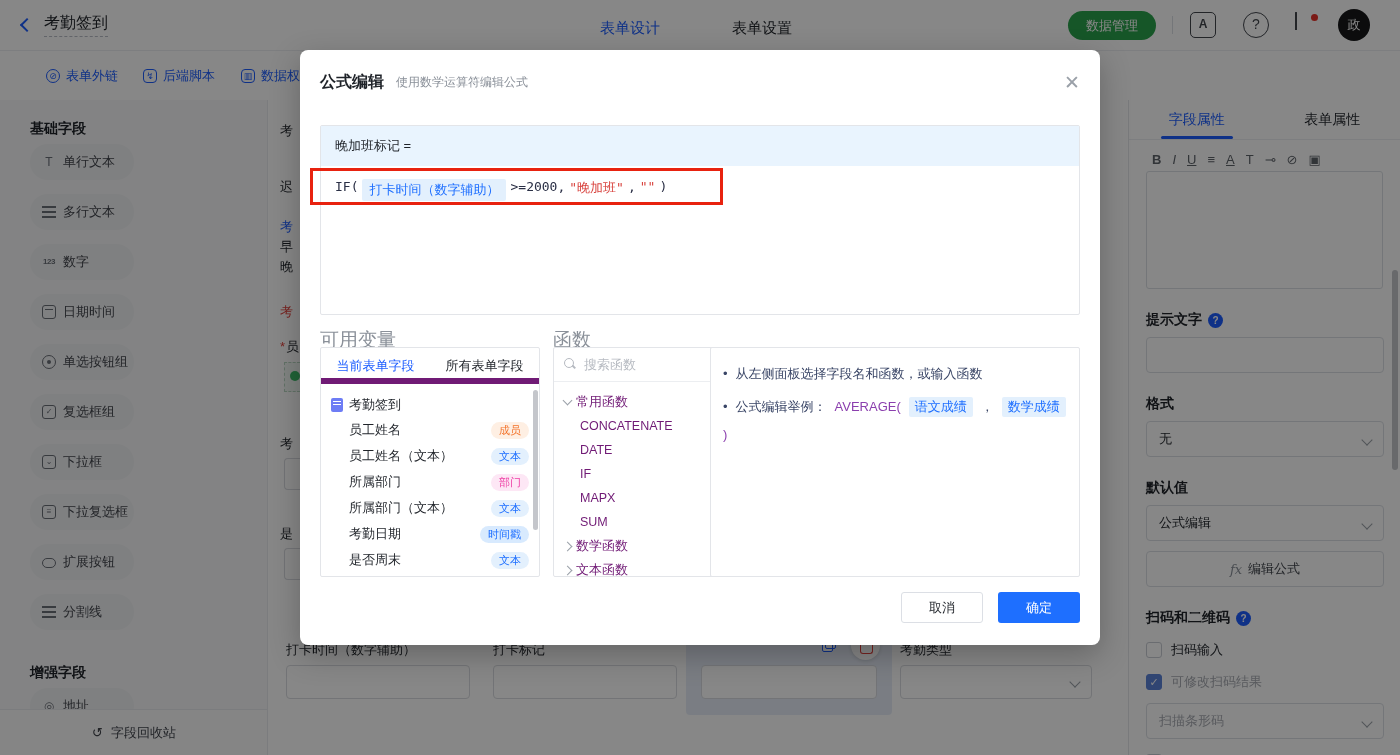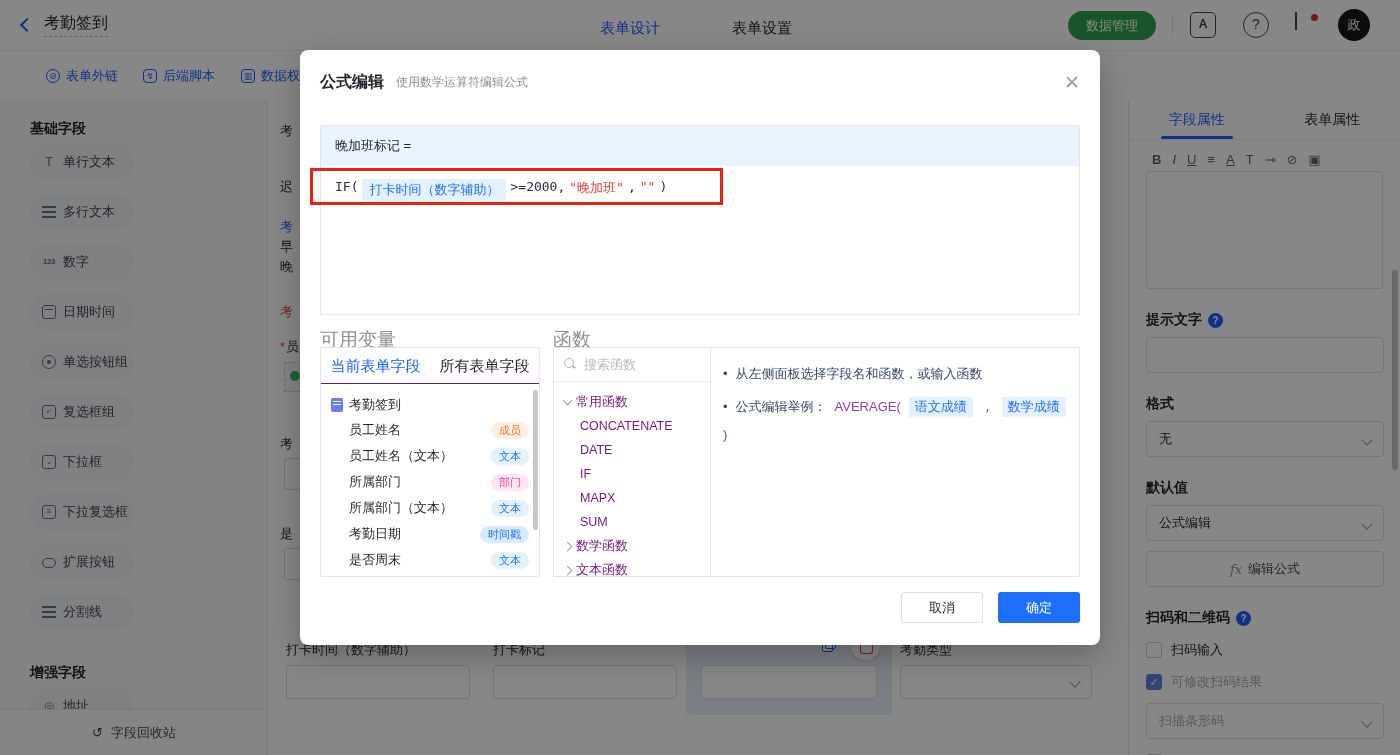--- a/index.html
+++ b/index.html
@@ -108,21 +108,21 @@
   .formula-head { height:40px; background:#e9f4fe; display:flex; align-items:center; padding:0 14px; font-size:13px; color:#1f2329; }
   .formula-code { padding:13px 14px; font-family:"DejaVu Sans Mono",monospace; font-size:13px; color:#2a2f45; display:flex; align-items:flex-start; gap:4px; flex-wrap:wrap; cursor:text; }
   .tok-field { background:#e3f0fd; color:#1e6fff; border-radius:2px; padding:2px 7px; font-family:"Liberation Sans",sans-serif; font-size:13px; }
   .tok-str { color:#d8433e; }
   .red-annot { position:absolute; left:10px; top:118px; width:413px; height:37px; border:3px solid #e8220f; pointer-events:none; z-index:5; }
   .panel-label { position:absolute; font-size:19px; color:#8a9099; top:277px; }
   .m-panel { position:absolute; top:297px; height:230px; border:1px solid #e3e5e9; border-radius:2px; background:#fff; overflow:hidden; }
   #p-vars { left:20px; width:220px; }
   #p-funcs { left:253px; width:164px; }
   #p-help { left:410px; width:370px; }
-  .v-tabs { display:flex; height:36px; border-bottom:1px solid #701a75; font-size:15px; }
+  .v-tabs { display:flex; height:36px; border-bottom:6px solid #701a75; font-size:13px; }
   .v-tab { flex:1; text-align:center; line-height:35px; color:#1f2329; cursor:pointer; }
   .v-tab.active { color:#1e5eff; }
   .v-tree { padding:8px 10px; font-size:13px; color:#1f2329; }
   .v-root { display:flex; align-items:center; gap:6px; height:25px; }
   .doc-ic { width:12px; height:14px; background:#6d7cf5; border-radius:2px; position:relative; }
   .doc-ic::after { content:""; position:absolute; left:2px; top:3px; width:8px; height:1.5px; background:#fff; box-shadow:0 3px 0 #fff; }
   .v-row { display:flex; align-items:center; height:26px; padding-left:18px; cursor:pointer; }
   .v-name { flex:1; }
   .badge { font-size:11px; border-radius:9px; padding:1px 8px; }
   .b-member { color:#f3732a; background:#feefe3; }

